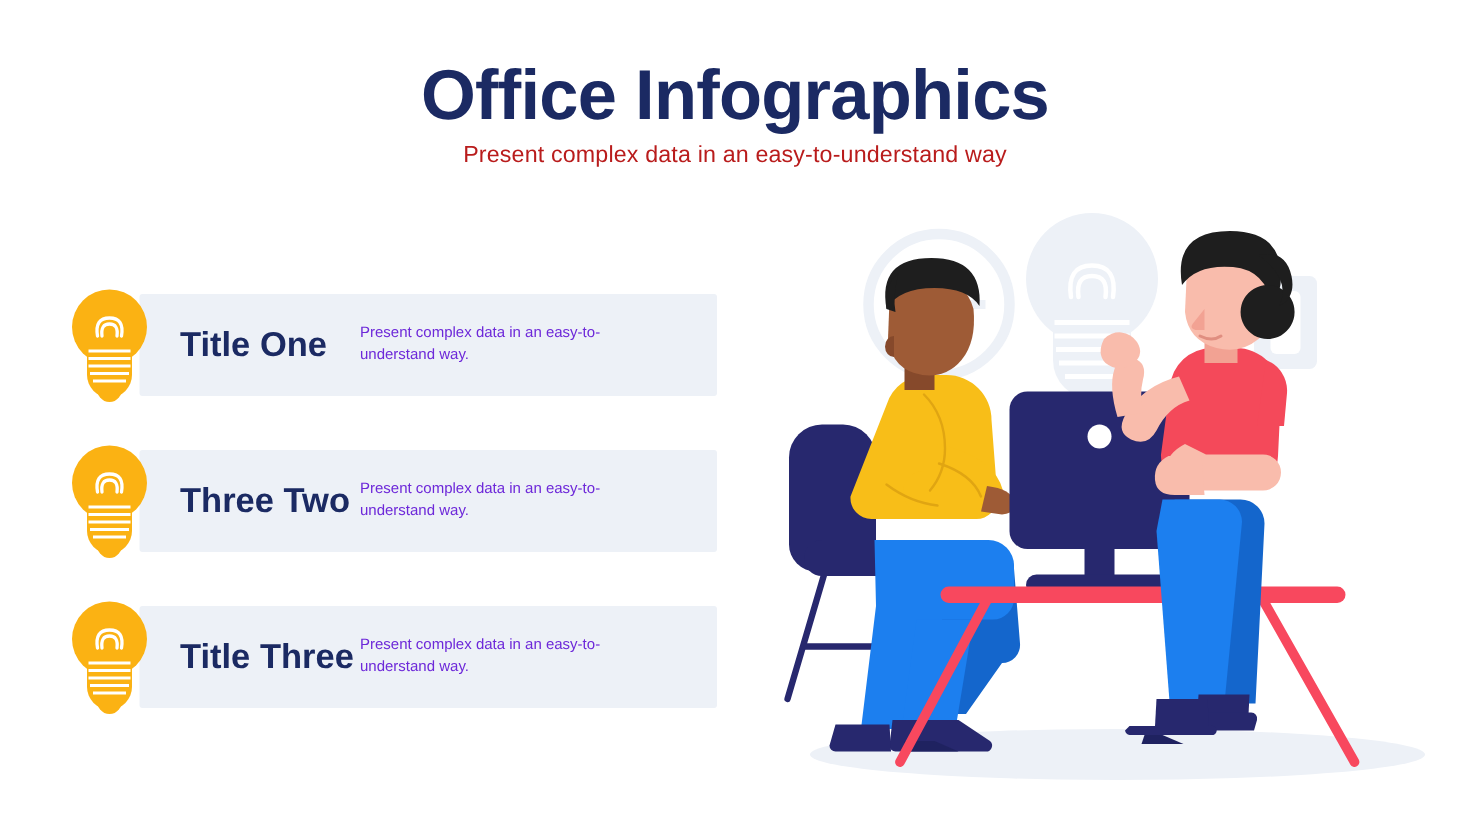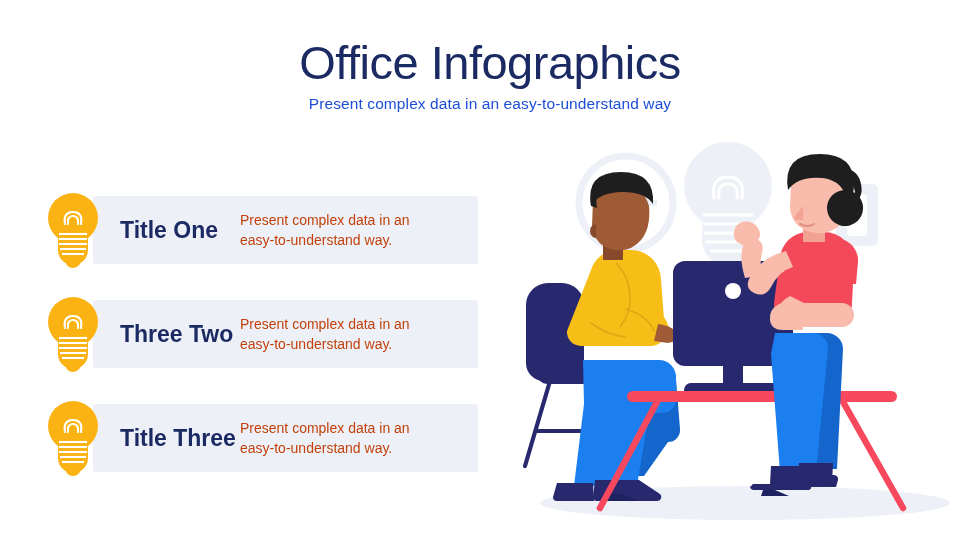--- a/index.html
+++ b/index.html
@@ -22,29 +22,29 @@
   
   .header {
     position: absolute;
     top: 38px;
     left: 0;
     width: 980px;
     text-align: center;
   }
   .slide-title {
     font-size: 47px;
-    font-weight: normal;
+    font-weight: bold;
     color: #1B2A63;
     letter-spacing: -0.5px;
     line-height: 1.05;
     margin: 0;
   }
   .slide-subtitle {
     font-size: 15.5px;
-    color: #1d4ed8;
+    color: #b91c1c;
     margin-top: 8px;
     letter-spacing: 0.1px;
   }
 
   
   .rows {
     position: absolute;
     left: 44px;
     top: 196px;
     width: 440px;
@@ -81,23 +81,23 @@
     color: #1B2A63;
     white-space: nowrap;
     z-index: 4;
   }
   .row-desc {
     position: absolute;
     left: 196px;
     top: 50%;
     transform: translateY(-50%);
     width: 205px;
-    font-size: 14px;
+    font-size: 10px;
     line-height: 1.45;
-    color: #c2410c;
+    color: #6d28d9;
     z-index: 4;
   }
 
   
   .illustration {
     position: absolute;
     left: 495px;
     top: 128px;
     width: 485px;
     height: 420px;

